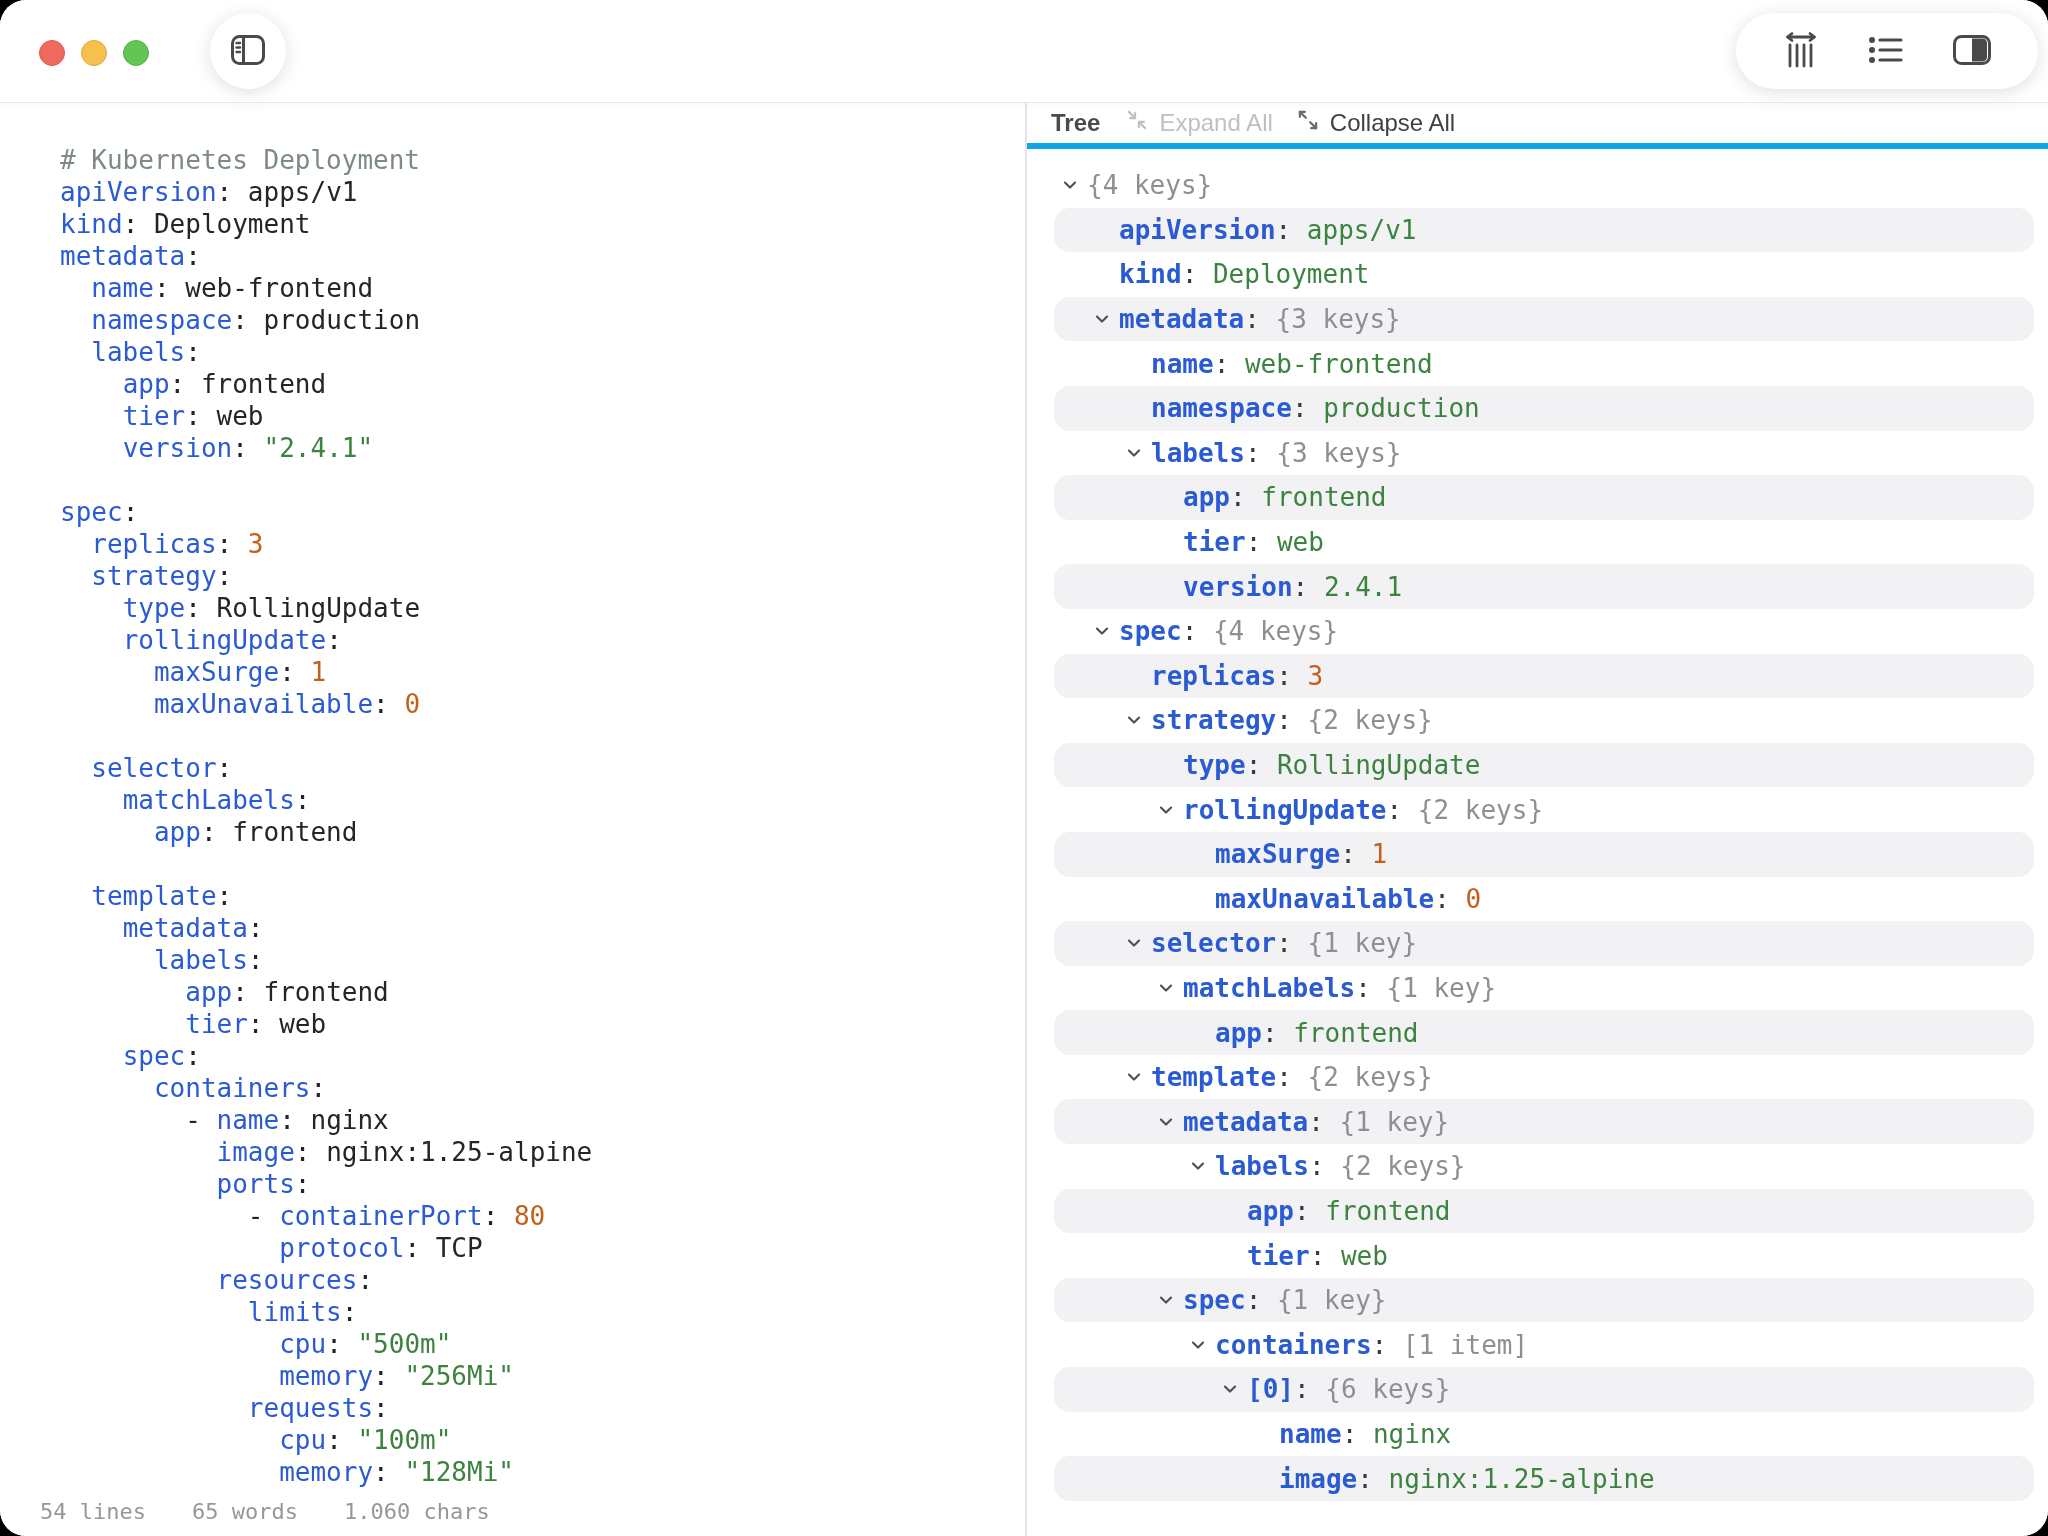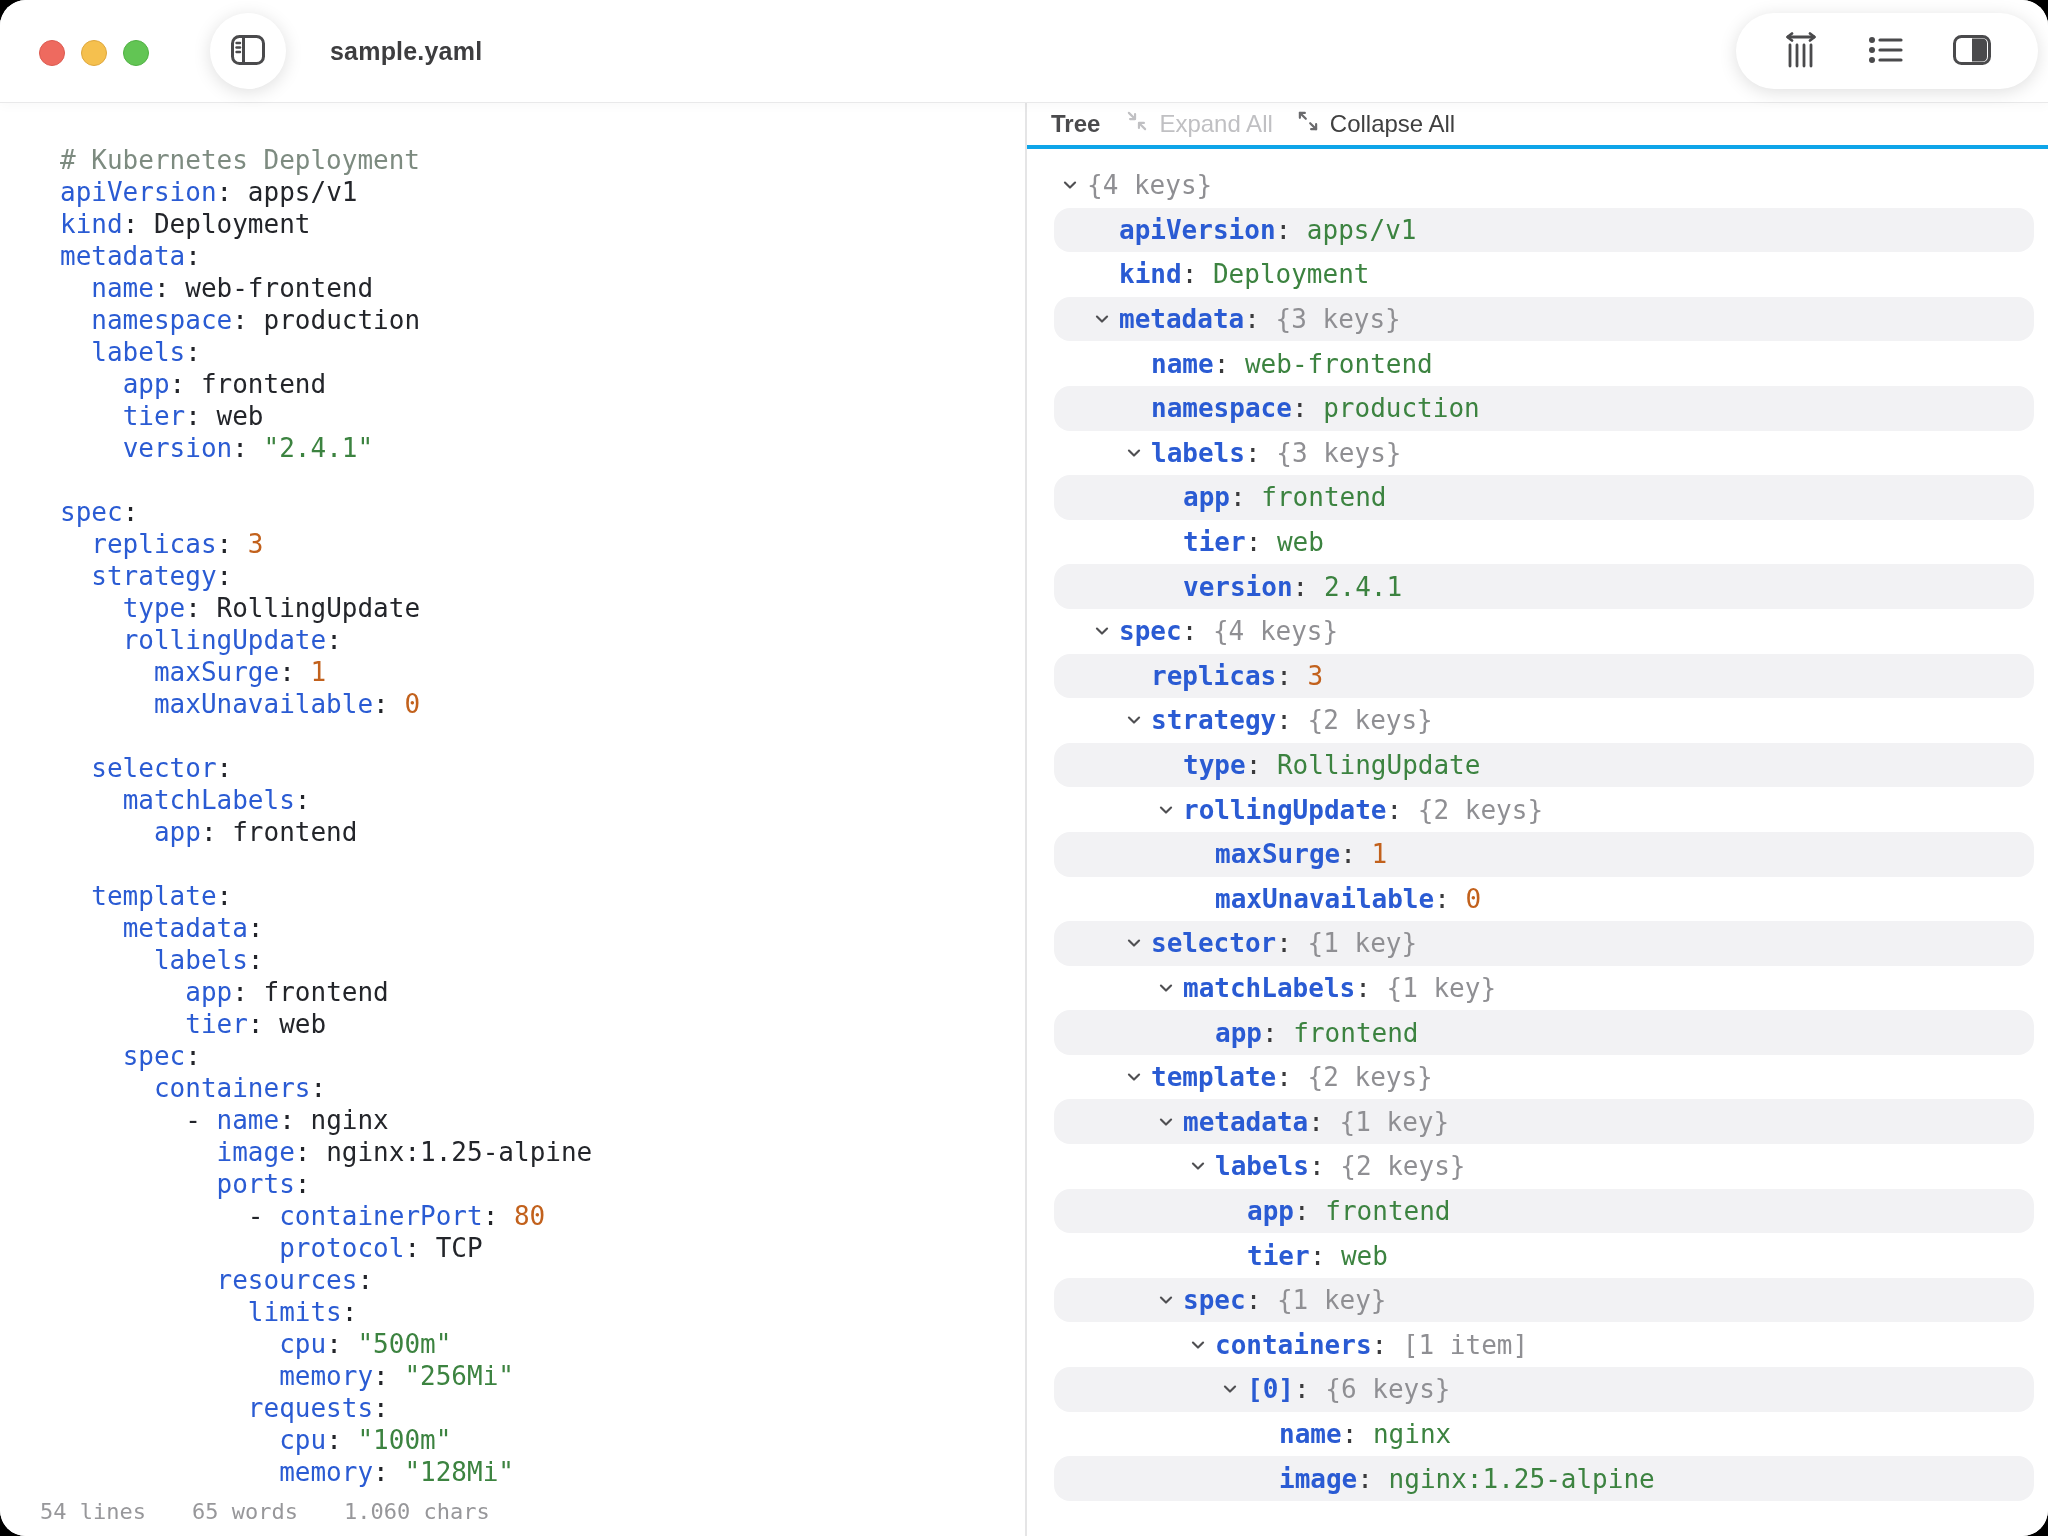--- a/index.html
+++ b/index.html
@@ -39,21 +39,21 @@
   .statusbar{position:absolute;left:40px;bottom:12px;display:flex;gap:46px;
              font-family:"DejaVu Sans Mono",monospace;font-size:22px;color:#97979a;
              background:#fff;padding-top:6px;}
 
   
   .vdivider{position:absolute;left:1025px;top:102px;bottom:0;width:2px;background:#e5e5e6;}
 
   
   .treepane{position:absolute;left:1027px;top:102px;right:0;bottom:0;background:#fff;}
   .tree-header{position:absolute;top:0;left:0;right:0;height:47px;display:flex;align-items:center;
-               padding-left:24px;box-sizing:border-box;border-bottom:4px solid #0ea5e9;}
+               padding-left:24px;box-sizing:border-box;border-bottom:6px solid #0ea5e9;}
   .th-tab{font-size:24px;font-weight:bold;color:#4b4b4d;margin-right:24px;background:none;border:0;
           padding:0;cursor:pointer;font-family:"Liberation Sans",sans-serif;}
   .th-btn{display:flex;align-items:center;gap:9px;font-size:24px;margin-right:22px;background:none;
           border:0;padding:0;cursor:pointer;font-family:"Liberation Sans",sans-serif;}
   .th-btn.disabled{color:#c0c0c3;}
   .th-btn.enabled{color:#404040;}
   .tree-body{position:absolute;top:47px;left:0;right:0;bottom:0;padding-top:14px;
              font-family:"DejaVu Sans Mono",monospace;font-size:26px;overflow:hidden;}
   .trow{height:44.6px;display:flex;align-items:center;margin:0 14px 0 27px;border-radius:16px;
         white-space:pre;box-sizing:border-box;}
@@ -84,21 +84,20 @@
           <svg width="36" height="32" viewBox="0 0 36 32" fill="none">
             <rect x="2.5" y="2.5" width="31" height="27" rx="7" stroke="#4a4a4c" stroke-width="3"></rect>
             <line x1="13.5" y1="3" x2="13.5" y2="29" stroke="#4a4a4c" stroke-width="3"></line>
             <line x1="6.5" y1="9" x2="10" y2="9" stroke="#4a4a4c" stroke-width="2.4" stroke-linecap="round"></line>
             <line x1="6.5" y1="13.5" x2="10" y2="13.5" stroke="#4a4a4c" stroke-width="2.4" stroke-linecap="round"></line>
             <line x1="6.5" y1="18" x2="10" y2="18" stroke="#4a4a4c" stroke-width="2.4" stroke-linecap="round"></line>
           </svg>
         </span>
       </button>
 
-      <div class="win-title">sample.yaml</div>
 
       <div class="toolbar-pill">
         <button class="tool-btn">
           <span>
             <svg width="40" height="40" viewBox="0 0 40 40" fill="none" stroke="#4a4a4c" stroke-width="2.8" stroke-linecap="round" stroke-linejoin="round">
               <path d="M7 7 H33"></path>
               <path d="M11 3.5 L6.5 7 L11 10.5"></path>
               <path d="M29 3.5 L33.5 7 L29 10.5"></path>
               <line x1="9" y1="15" x2="9" y2="36"></line>
               <line x1="16" y1="15" x2="16" y2="36"></line>

